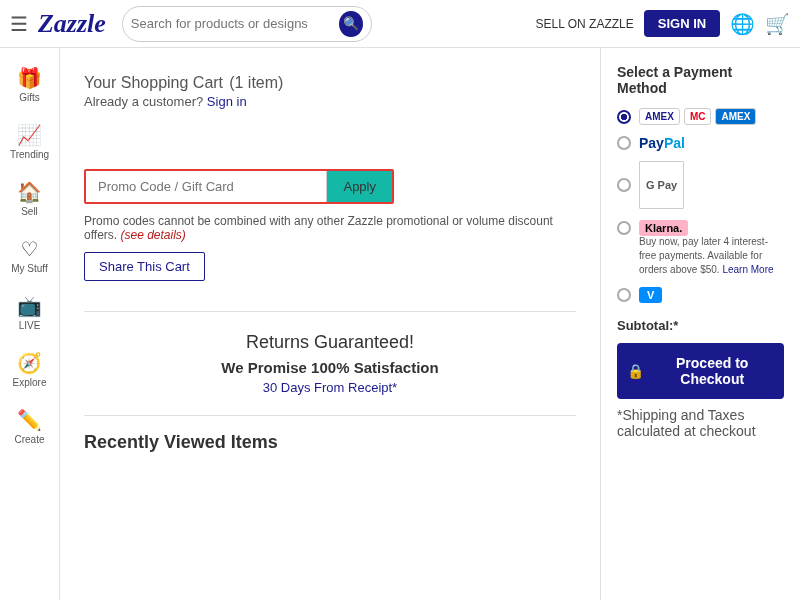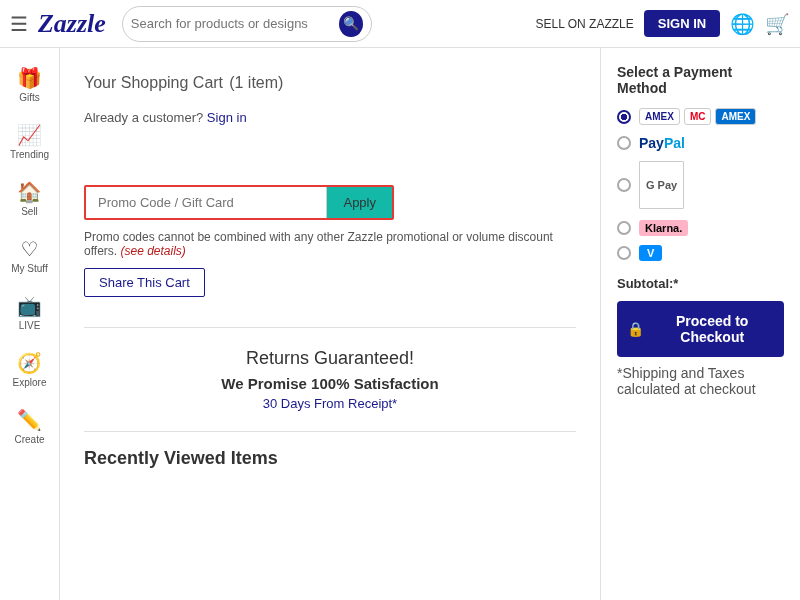--- a/index.html
+++ b/index.html
@@ -93,21 +93,21 @@
     .sidebar-label { font-size: 10px; color: #555; }
     .sidebar-icon.gift { color: #e53935; }
 
     
     .main-content {
       flex: 1;
       padding: 20px 24px;
       overflow-y: auto;
     }
 
-    .cart-title { font-size: 22px; font-weight: bold; margin-bottom: 16px; }
+    .cart-title { font-size: 22px; font-weight: bold; margin-bottom: 0; }
     .cart-title span { font-size: 16px; font-weight: normal; color: #555; }
     .already-customer { font-size: 13px; color: #555; margin-bottom: 20px; }
     .already-customer a { color: #1a1a8c; text-decoration: none; cursor: pointer; }
 
     
     .promo-section { margin-top: 60px; margin-bottom: 10px; }
     .promo-box {
       display: flex;
       border: 2px solid #e53935;
       border-radius: 2px;
@@ -370,20 +370,24 @@
     <div class="payment-option">
       <div class="radio-circle"></div>
       <span class="gpay-logo">G Pay</span>
     </div>
 
     <div class="klarna-section">
       <div class="klarna-row">
         <div class="radio-circle" style="margin-top:2px;flex-shrink:0;"></div>
         <div>
           <span class="klarna-logo">Klarna.</span>
+          <div class="klarna-text">
+            <span>Buy now, pay later 4 interest-free payments. Available for orders above $50.</span>
+            <a>Learn More</a>
+          </div>
         </div>
       </div>
     </div>
 
     <div class="payment-option">
       <div class="radio-circle"></div>
       <span class="venmo-logo">V</span>
     </div>
 
     <div class="subtotal-section">

